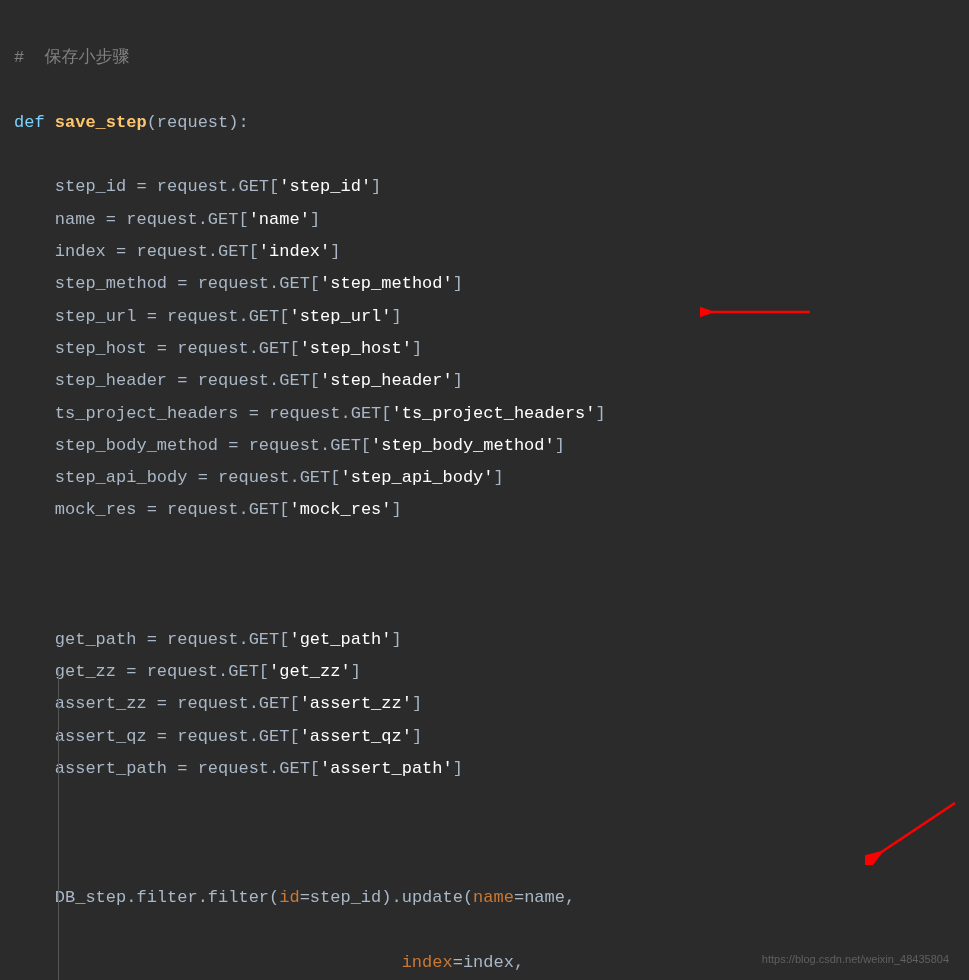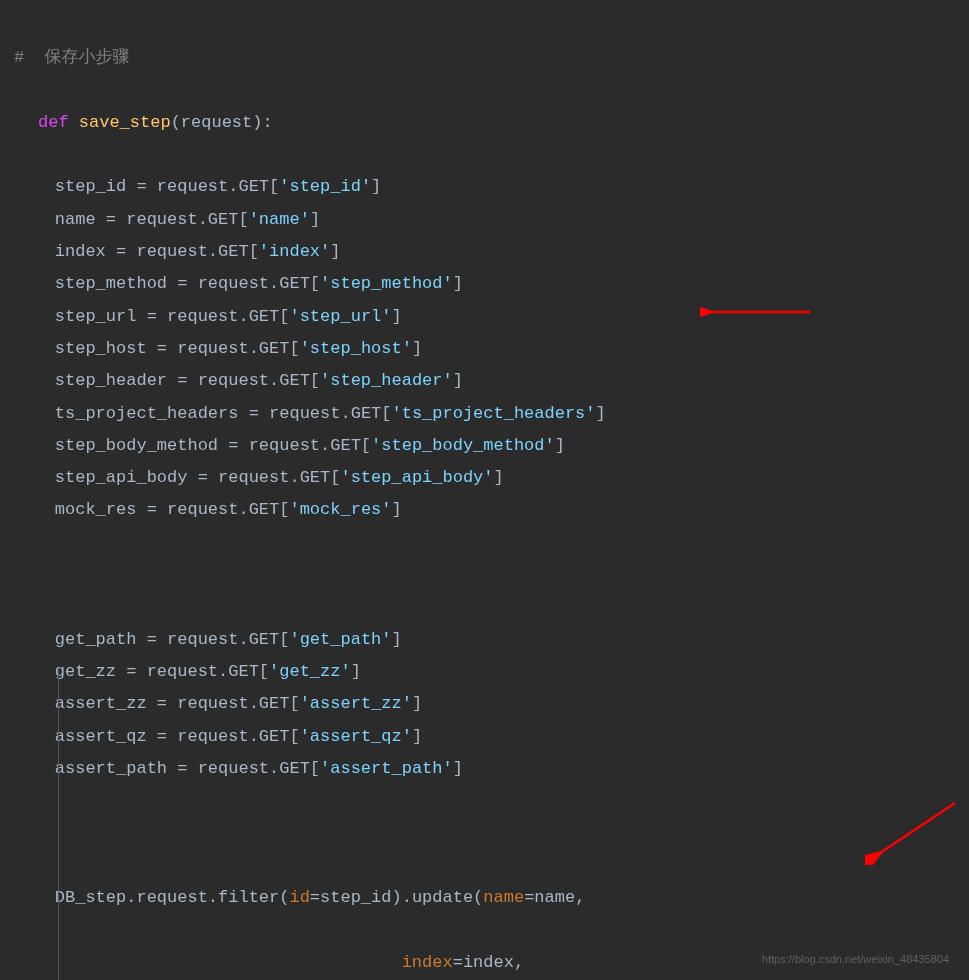--- a/index.html
+++ b/index.html
@@ -20,24 +20,24 @@
       position: relative;
     }
     .code-container {
       position: relative;
       white-space: pre;
     }
     .line {
       padding-left: 14px;
     }
     .comment { color: #808080; text-align: right; }
-    .keyword { color: #d946ef; margin-left: 24px; }
-    .function-name { color: #ffc66d; }
+    .keyword { color: #7dd3fc; }
+    .function-name { color: #ffc66d; font-weight: bold; }
     .identifier { color: #a9b7c6; }
-    .string { color: #7dd3fc; }
+    .string { color: #ffffff; }
     .param-name { color: #cc7832; margin-top: 24px; }
     .arrow-svg {
       position: absolute;
     }
     .watermark {
       position: absolute;
       bottom: 10px;
       right: 20px;
       color: #606060;
       font-size: 11px;
@@ -55,21 +55,21 @@
 </head>
 <body>
 
 <div class="code-container">
 <div class="line"><span class="comment">#  保存小步骤</span></div>
 <div class="line"><span class="keyword">def</span><span class="identifier"> </span><span class="function-name">save_step</span><span class="identifier">(</span><span class="identifier">request</span><span class="identifier">):</span></div>
 <div id="assign-block"><div class="line">    <span class="identifier">step_id</span><span class="identifier"> = </span><span class="identifier">request.GET[</span><span class="string">'step_id'</span><span class="identifier">]</span></div><div class="line">    <span class="identifier">name</span><span class="identifier"> = </span><span class="identifier">request.GET[</span><span class="string">'name'</span><span class="identifier">]</span></div><div class="line">    <span class="identifier">index</span><span class="identifier"> = </span><span class="identifier">request.GET[</span><span class="string">'index'</span><span class="identifier">]</span></div><div class="line">    <span class="identifier">step_method</span><span class="identifier"> = </span><span class="identifier">request.GET[</span><span class="string">'step_method'</span><span class="identifier">]</span></div><div class="line">    <span class="identifier">step_url</span><span class="identifier"> = </span><span class="identifier">request.GET[</span><span class="string">'step_url'</span><span class="identifier">]</span></div><div class="line">    <span class="identifier">step_host</span><span class="identifier"> = </span><span class="identifier">request.GET[</span><span class="string">'step_host'</span><span class="identifier">]</span></div><div class="line">    <span class="identifier">step_header</span><span class="identifier"> = </span><span class="identifier">request.GET[</span><span class="string">'step_header'</span><span class="identifier">]</span></div><div class="line">    <span class="identifier">ts_project_headers</span><span class="identifier"> = </span><span class="identifier">request.GET[</span><span class="string">'ts_project_headers'</span><span class="identifier">]</span></div><div class="line">    <span class="identifier">step_body_method</span><span class="identifier"> = </span><span class="identifier">request.GET[</span><span class="string">'step_body_method'</span><span class="identifier">]</span></div><div class="line">    <span class="identifier">step_api_body</span><span class="identifier"> = </span><span class="identifier">request.GET[</span><span class="string">'step_api_body'</span><span class="identifier">]</span></div><div class="line">    <span class="identifier">mock_res</span><span class="identifier"> = </span><span class="identifier">request.GET[</span><span class="string">'mock_res'</span><span class="identifier">]</span></div></div>
 <div class="line"> </div>
 <div id="assign-block2"><div class="line">    <span class="identifier">get_path</span><span class="identifier"> = </span><span class="identifier">request.GET[</span><span class="string">'get_path'</span><span class="identifier">]</span></div><div class="line">    <span class="identifier">get_zz</span><span class="identifier"> = </span><span class="identifier">request.GET[</span><span class="string">'get_zz'</span><span class="identifier">]</span></div><div class="line">    <span class="identifier">assert_zz</span><span class="identifier"> = </span><span class="identifier">request.GET[</span><span class="string">'assert_zz'</span><span class="identifier">]</span></div><div class="line">    <span class="identifier">assert_qz</span><span class="identifier"> = </span><span class="identifier">request.GET[</span><span class="string">'assert_qz'</span><span class="identifier">]</span></div><div class="line">    <span class="identifier">assert_path</span><span class="identifier"> = </span><span class="identifier">request.GET[</span><span class="string">'assert_path'</span><span class="identifier">]</span></div></div>
 <div class="line"> </div>
-<div class="line">    <span class="identifier">DB_step.request.filter(</span><span class="param-name">id</span><span class="identifier">=</span><span class="identifier">step_id</span><span class="identifier">).update(</span><span class="param-name">name</span><span class="identifier">=</span><span class="identifier">name</span><span class="identifier">,</span></div>
+<div class="line">    <span class="identifier">DB_step.filter.filter(</span><span class="param-name">id</span><span class="identifier">=</span><span class="identifier">step_id</span><span class="identifier">).update(</span><span class="param-name">name</span><span class="identifier">=</span><span class="identifier">name</span><span class="identifier">,</span></div>
 <div id="update-block"><div class="line">                                      <span class="param-name">index</span><span class="identifier">=</span><span class="identifier">index</span><span class="identifier">,</span></div><div class="line">                                      </div></div>
 </div>
 
 <div class="vertical-line"></div>
 
 <svg class="arrow-svg" style="left:700px; top:302px;" width="120" height="20">
   <defs>
     <marker id="arrowhead1" markerWidth="10" markerHeight="7" refX="2" refY="3.5" orient="auto">
       <polygon points="10 0, 0 3.5, 10 7" fill="#ff0000"></polygon>
     </marker>

